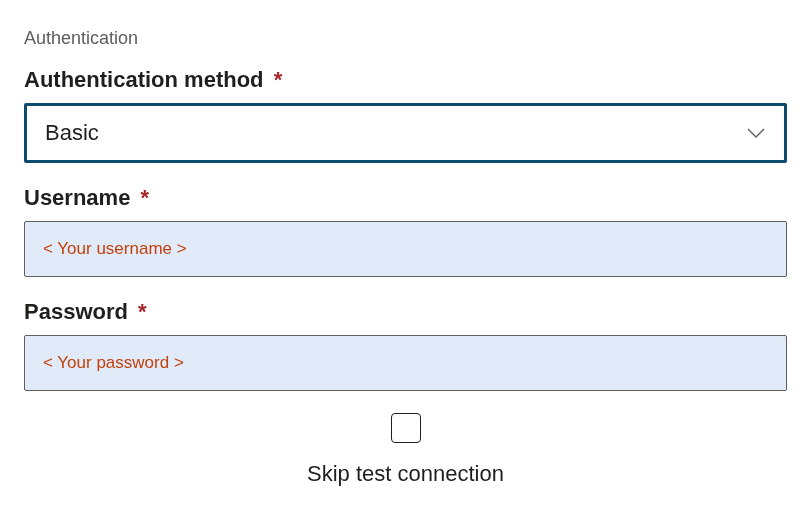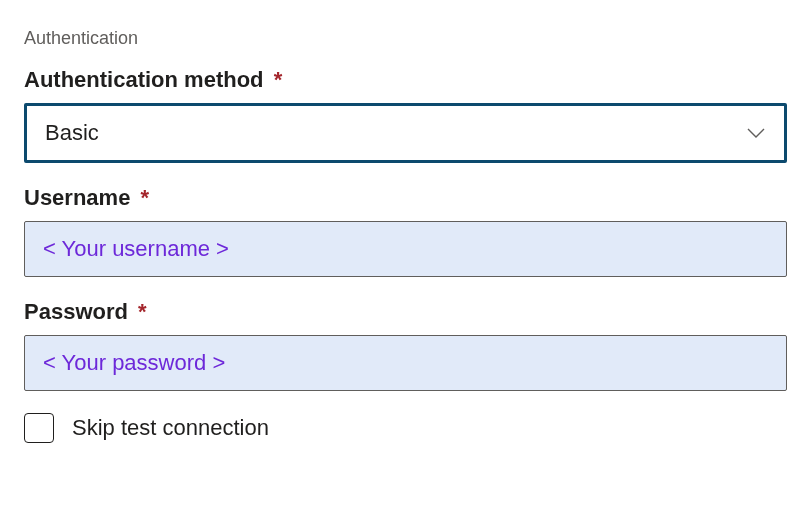--- a/index.html
+++ b/index.html
@@ -59,32 +59,33 @@
       stroke: #605e5c;
       fill: none;
       stroke-width: 1.4;
     }
     .text-input {
       width: 100%;
       border: 1px solid #605e5c;
       border-radius: 2px;
       padding: 14px 18px;
       background: #e1eaf9;
-      font-size: 22px;
-      color: #6d28d9;
+      font-size: 17px;
+      color: #c2410c;
       margin-bottom: 22px;
       min-height: 56px;
       display: flex;
-      align-items: flex-start;
+      align-items: center;
     }
     .checkbox-row {
       display: flex;
       align-items: center;
       gap: 18px;
       margin-top: 4px;
+      flex-direction: column;
     }
     .checkbox-box {
       width: 30px;
       height: 30px;
       border: 1.5px solid #201f1e;
       border-radius: 4px;
       background: #ffffff;
       cursor: pointer;
     }
     .checkbox-label {

